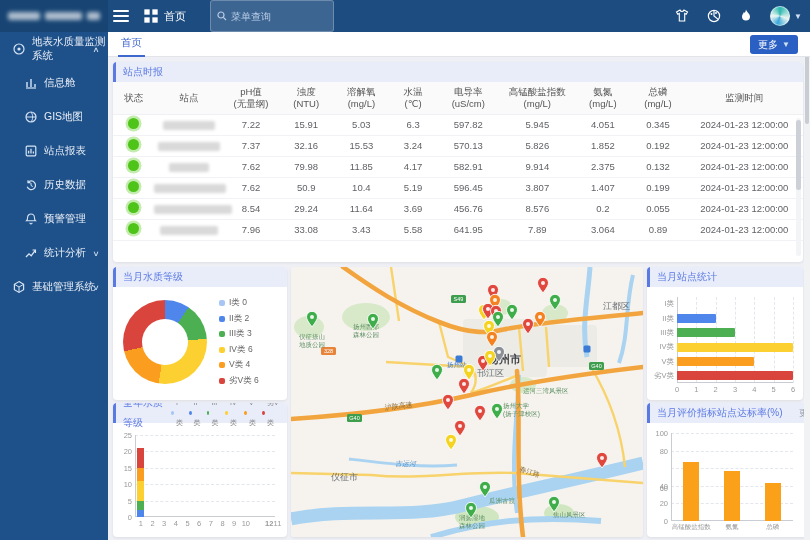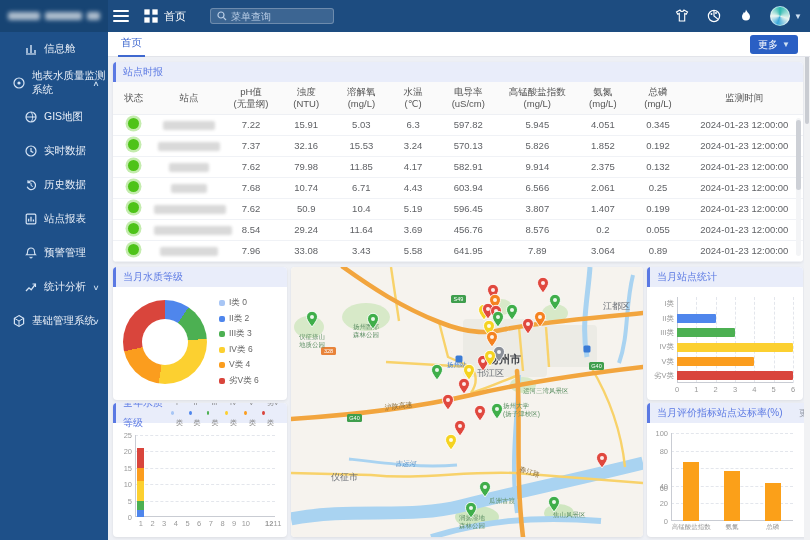--- a/index.html
+++ b/index.html
@@ -5,21 +5,21 @@
   * { margin:0; padding:0; box-sizing:border-box; }
   html,body { width:810px; height:540px; overflow:hidden; }
   body { font-family:"Liberation Sans","DejaVu Sans",sans-serif; background:#eef0f5; position:relative; font-size:11px; color:#606266; }
 
   
   .topbar { position:absolute; left:0; top:0; width:810px; height:32px; background:#1d4c80; display:flex; align-items:center; z-index:5; }
   .topbar .left { position:absolute; left:113px; display:flex; align-items:center; gap:14px; }
   .hamburger { width:16px; cursor:pointer; display:flex; flex-direction:column; gap:3px; }
   .hamburger i { display:block; height:2px; background:#fff; border-radius:1px; }
   .menu-home { display:flex; align-items:center; gap:5px; color:#fff; font-size:11px; }
-  .searchbox { margin-left:10px; width:124px; height:16px; background:rgba(255,255,255,.14); border:1px solid rgba(255,255,255,.25); border-radius:3px; display:flex; align-items:center; padding:0 6px; gap:4px; }
+  .searchbox { margin-left:10px; width:124px; height:32px; background:rgba(255,255,255,.14); border:1px solid rgba(255,255,255,.25); border-radius:3px; display:flex; align-items:center; padding:0 6px; gap:4px; }
   .searchbox input { background:transparent; border:none; outline:none; color:#cfe0f2; font-size:10px; width:90px; font-family:inherit; }
   .searchbox input::placeholder { color:#b9cde6; }
   .topbar .right { position:absolute; right:8px; display:flex; align-items:center; gap:16px; }
   .tb-icon { width:16px; height:16px; display:inline-flex; align-items:center; justify-content:center; }
   .avatar-wrap { display:flex; align-items:center; gap:4px; }
   .avatar { width:20px; height:20px; border-radius:50%; background:conic-gradient(#2ab8b0,#e8f4ef 30%,#3aa7d8 55%,#eef7f2 75%,#2ab8b0); border:1px solid rgba(255,255,255,.5); }
   .chev { color:#cfe0f2; font-size:8px; }
 
   
   .sidebar { position:absolute; left:0; top:0; width:108px; height:540px; background:#1e5089; z-index:6; }
@@ -96,63 +96,56 @@
 </head>
 <body>
 
 <div class="sidebar">
   <div class="logo">
     <span class="blurbar" style="width:34px"></span>
     <span class="blurbar" style="width:40px"></span>
     <span class="blurbar" style="width:14px"></span>
   </div>
   <div id="sideMenu">
+      <div class="side-item">
+        <svg class="icn" viewBox="0 0 14 14">
+          <circle cx="7" cy="7" r="5" fill="none" stroke="#d6e4f5" stroke-width="1.2"></circle>
+          <circle cx="7" cy="7" r="1.6" fill="#d6e4f5"></circle>
+        </svg>
+        <span>地表水质量监测系统</span>
+        <span class="arrow">∧</span>
+      </div>
       <div class="side-item sub">
         <svg class="icn" viewBox="0 0 14 14">
           <path d="M3 11V6M7 11V3M11 11V8" stroke="#d6e4f5" stroke-width="1.4" fill="none"></path>
           <path d="M2 12h10" stroke="#d6e4f5" stroke-width="1.2"></path>
         </svg>
         <span>信息舱</span>
       </div>
-      <div class="side-item">
-        <svg class="icn" viewBox="0 0 14 14">
-          <circle cx="7" cy="7" r="5" fill="none" stroke="#d6e4f5" stroke-width="1.2"></circle>
-          <circle cx="7" cy="7" r="1.6" fill="#d6e4f5"></circle>
-        </svg>
-        <span>地表水质量监测系统</span>
-        <span class="arrow">∧</span>
-      </div>
       <div class="side-item sub">
         <svg class="icn" viewBox="0 0 14 14">
           <circle cx="7" cy="7" r="5" fill="none" stroke="#d6e4f5" stroke-width="1.2"></circle>
           <path d="M2 7h10M7 2c2.2 2.4 2.2 7.6 0 10" fill="none" stroke="#d6e4f5" stroke-width="1"></path>
         </svg>
         <span>GIS地图</span>
       </div>
       <div class="side-item sub">
         <svg class="icn" viewBox="0 0 14 14">
-          <circle cx="7" cy="7" r="5" fill="none" stroke="#d6e4f5" stroke-width="1.2"></circle>
-          <path d="M7 4v3.3l2.3 1.3" fill="none" stroke="#d6e4f5" stroke-width="1.2"></path>
-        </svg>
-        <span>实时数据</span>
+          <rect x="2.2" y="2.2" width="9.6" height="9.6" rx="1" fill="none" stroke="#d6e4f5" stroke-width="1.2"></rect>
+          <path d="M4.6 9.5V6.8M7 9.5V4.8M9.4 9.5V7.6" stroke="#d6e4f5" stroke-width="1.3"></path>
+        </svg>
+        <span>站点报表</span>
       </div>
       <div class="side-item sub">
         <svg class="icn" viewBox="0 0 14 14">
           <path d="M3.2 8.8A4.3 4.3 0 1 0 4 4.4" fill="none" stroke="#d6e4f5" stroke-width="1.2"></path>
           <path d="M4 2.2v2.4H6.4" fill="none" stroke="#d6e4f5" stroke-width="1.2"></path>
           <path d="M7 5v2.5l1.8 1" fill="none" stroke="#d6e4f5" stroke-width="1"></path>
         </svg>
         <span>历史数据</span>
-      </div>
-      <div class="side-item sub">
-        <svg class="icn" viewBox="0 0 14 14">
-          <rect x="2.2" y="2.2" width="9.6" height="9.6" rx="1" fill="none" stroke="#d6e4f5" stroke-width="1.2"></rect>
-          <path d="M4.6 9.5V6.8M7 9.5V4.8M9.4 9.5V7.6" stroke="#d6e4f5" stroke-width="1.3"></path>
-        </svg>
-        <span>站点报表</span>
       </div>
       <div class="side-item sub">
         <svg class="icn" viewBox="0 0 14 14">
           <path d="M7 2a3.4 3.4 0 0 1 3.4 3.4c0 2 .7 2.9 1.2 3.4H2.4c.5-.5 1.2-1.4 1.2-3.4A3.4 3.4 0 0 1 7 2Z" fill="none" stroke="#d6e4f5" stroke-width="1.1"></path>
           <path d="M5.9 10.8a1.1 1.1 0 0 0 2.2 0" fill="none" stroke="#d6e4f5" stroke-width="1.1"></path>
         </svg>
         <span>预警管理</span>
       </div>
       <div class="side-item sub">
         <svg class="icn" viewBox="0 0 14 14">
@@ -293,33 +286,20 @@
           <td>11.85</td>
           <td>4.17</td>
           <td>582.91</td>
           <td>9.914</td>
           <td>2.375</td>
           <td>0.132</td>
           <td>2024-01-23 12:00:00</td>
         </tr>
         <tr>
           <td><span class="dot"></span></td>
-          <td><span class="nameblur" style="width:36px"></span></td>
-          <td>7.68</td>
-          <td>10.74</td>
-          <td>6.71</td>
-          <td>4.43</td>
-          <td>603.94</td>
-          <td>6.566</td>
-          <td>2.061</td>
-          <td>0.25</td>
-          <td>2024-01-23 12:00:00</td>
-        </tr>
-        <tr>
-          <td><span class="dot"></span></td>
           <td><span class="nameblur" style="width:72px"></span></td>
           <td>7.62</td>
           <td>50.9</td>
           <td>10.4</td>
           <td>5.19</td>
           <td>596.45</td>
           <td>3.807</td>
           <td>1.407</td>
           <td>0.199</td>
           <td>2024-01-23 12:00:00</td>

